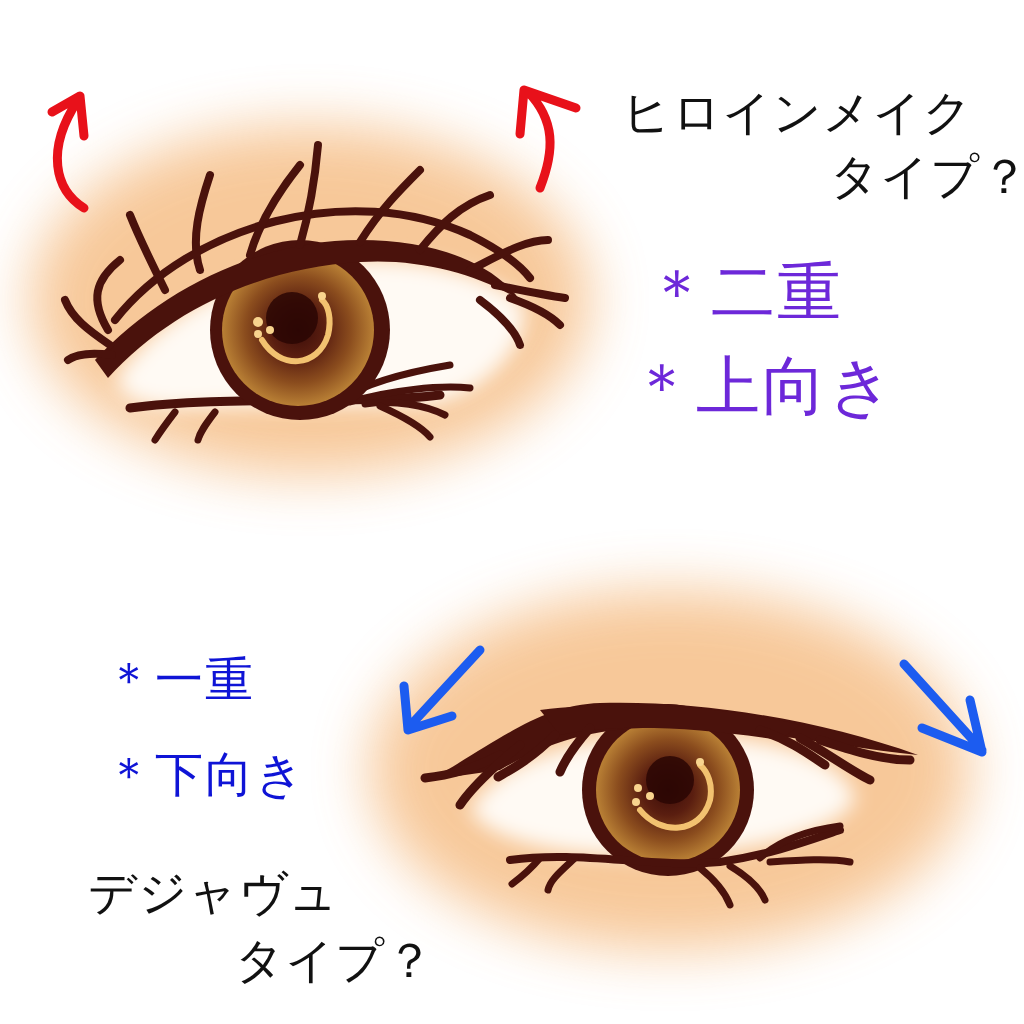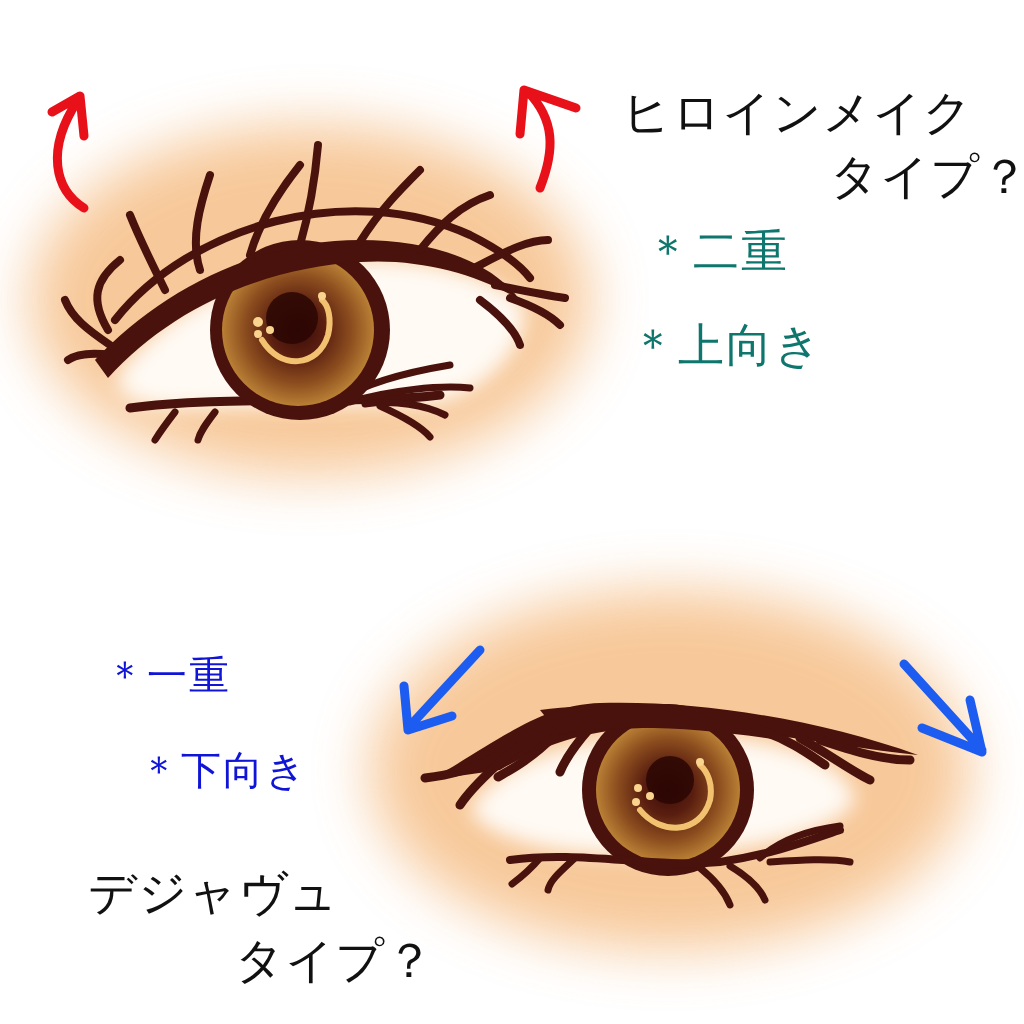--- a/index.html
+++ b/index.html
@@ -7,24 +7,24 @@
       width: 1024px; height: 1024px; background: #ffffff;
       position: relative; overflow: hidden;
       font-family: "DejaVu Sans", "Liberation Sans", sans-serif;
     }
     .abs { position: absolute; }
     .illus { position: absolute; left: 0; top: 0; width: 1024px; height: 1024px; }
     .label-black {
       color: #111111; font-size: 48px; line-height: 1; letter-spacing: 1px; white-space: nowrap;
     }
     .label-red {
-      color: #0f766e; font-size: 46px; line-height: 1; letter-spacing: 2px; white-space: nowrap;
+      color: #6d28d9; font-size: 64px; line-height: 1; letter-spacing: 2px; white-space: nowrap; margin-top: 32px;
     }
     .label-blue {
-      color: #0f14d6; font-size: 40px; line-height: 1; letter-spacing: 2px; white-space: nowrap;
+      color: #0f14d6; font-size: 48px; line-height: 1; letter-spacing: 2px; white-space: nowrap;
     }
   </style>
 </head>
 <body>
 
 <svg class="illus" viewBox="0 0 1024 1024" xmlns="http://www.w3.org/2000/svg">
   <defs>
     <filter id="blurShadow" x="-20%" y="-20%" width="140%" height="140%">
       <feGaussianBlur stdDeviation="28"></feGaussianBlur>
     </filter>
@@ -136,18 +136,18 @@
 <div class="abs label-red" style="left:645px; top:228px;">
   <span>＊</span><span>二重</span>
 </div>
 <div class="abs label-red" style="left:630px; top:322px;">
   <span>＊</span><span>上向き</span>
 </div>
 
 <div class="abs label-blue" style="left:105px; top:655px;">
   <span>＊</span><span>一重</span>
 </div>
-<div class="abs label-blue" style="left:105px; top:750px;margin-left:34px;">
+<div class="abs label-blue" style="left:105px; top:750px;">
   <span>＊</span><span>下向き</span>
 </div>
 
 <div class="abs label-black" style="left:88px; top:872px;font-family:Liberation Mono, monospace;">デジャヴュ</div>
 <div class="abs label-black" style="left:235px; top:936px;">タイプ？</div>
 
 </body></html>

